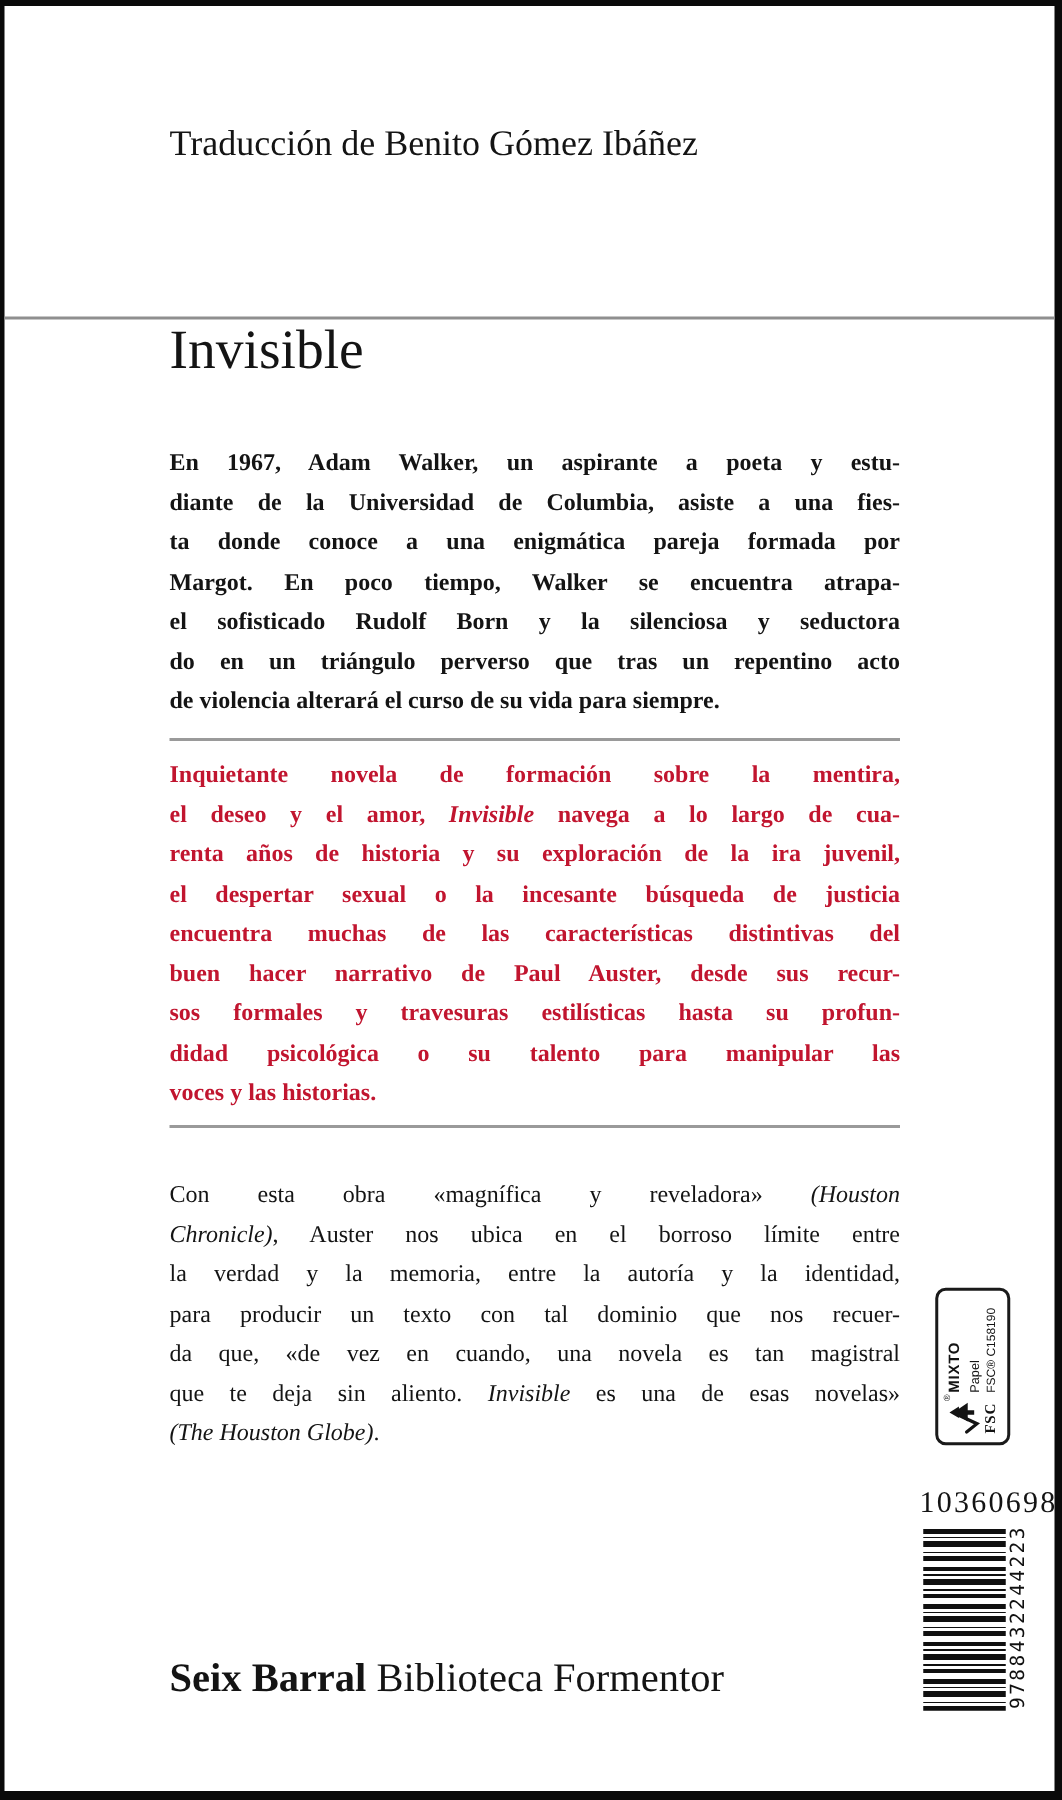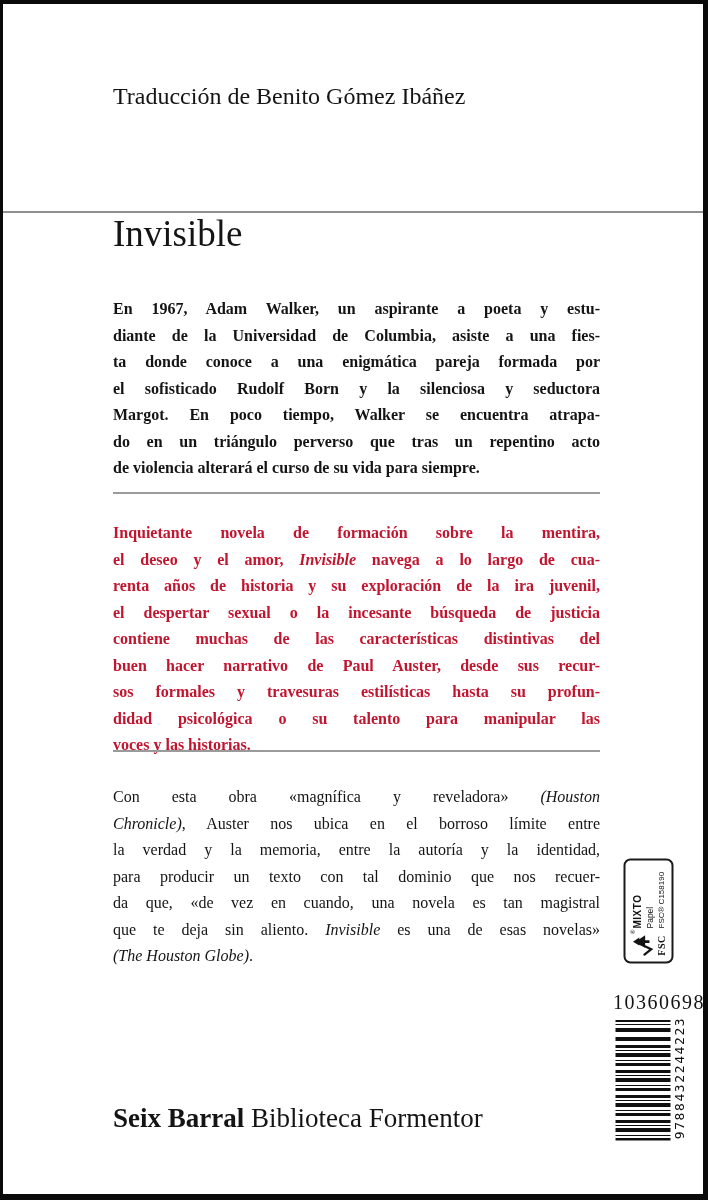--- a/index.html
+++ b/index.html
@@ -90,34 +90,34 @@
 
   <div class="abs trans">Traducción de Benito Gómez Ibáñez</div>
 
   <div class="abs hline"></div>
   <div class="abs title">Invisible</div>
 
   <div class="abs para bold" style="top:292px;">
       <div class="line">En 1967, Adam Walker, un aspirante a poeta y estu-</div>
       <div class="line">diante de la Universidad de Columbia, asiste a una fies-</div>
       <div class="line">ta donde conoce a una enigmática pareja formada por</div>
+      <div class="line">Margot. En poco tiempo, Walker se encuentra atrapa-</div>
       <div class="line">el sofisticado Rudolf Born y la silenciosa y seductora</div>
-      <div class="line">Margot. En poco tiempo, Walker se encuentra atrapa-</div>
       <div class="line">do en un triángulo perverso que tras un repentino acto</div>
       <div class="line last">de violencia alterará el curso de su vida para siempre.</div>
     </div>
 
   <div class="abs rule rule1"></div>
 
-  <div class="abs para bold red" style="top:516px;">
+  <div class="abs para bold red" style="top:500px;">
       <div class="line">Inquietante novela de formación sobre la mentira,</div>
       <div class="line">el deseo y el amor, <i>Invisible</i> navega a lo largo de cua-</div>
       <div class="line">renta años de historia y su exploración de la ira juvenil,</div>
       <div class="line">el despertar sexual o la incesante búsqueda de justicia</div>
-      <div class="line">contiene muchas de las características distintivas del</div>
+      <div class="line">encuentra muchas de las características distintivas del</div>
       <div class="line">buen hacer narrativo de Paul Auster, desde sus recur-</div>
       <div class="line">sos formales y travesuras estilísticas hasta su profun-</div>
       <div class="line">didad psicológica o su talento para manipular las</div>
       <div class="line last">voces y las historias.</div>
     </div>
 
   <div class="abs rule rule2"></div>
 
   <div class="abs para" style="top:780px;">
       <div class="line">Con esta obra «magnífica y reveladora» <i>(Houston</i></div>

